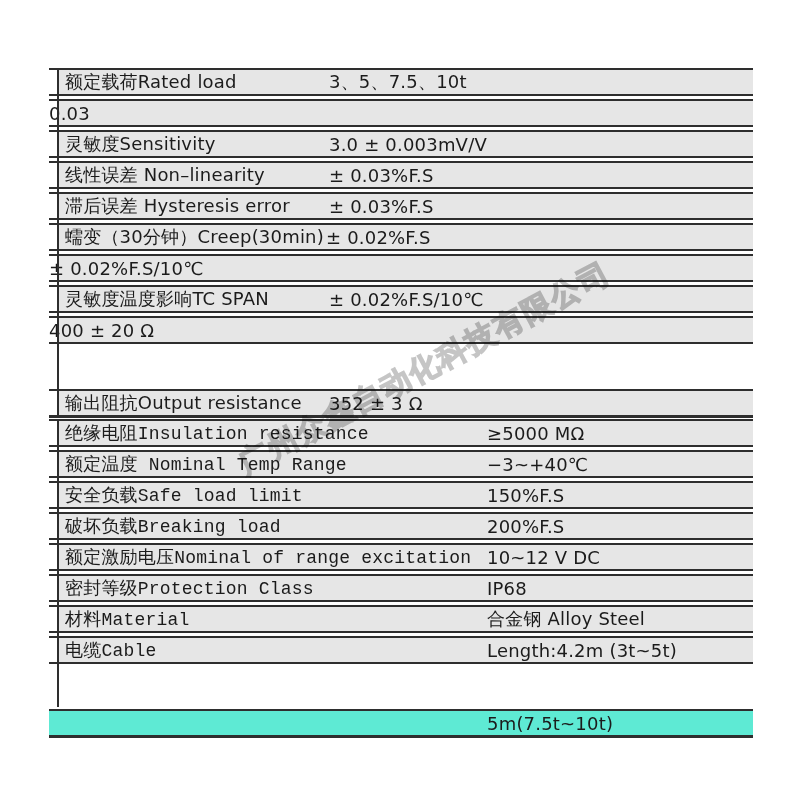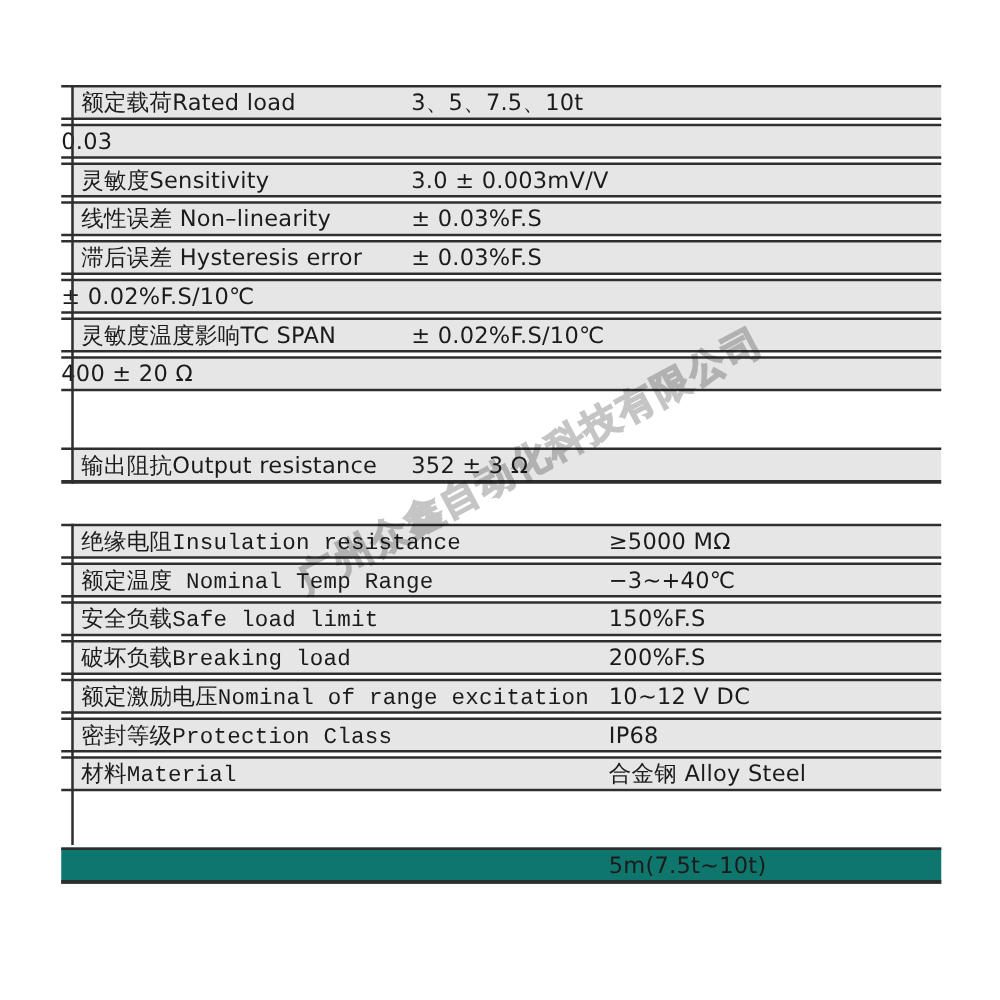--- a/index.html
+++ b/index.html
@@ -34,21 +34,21 @@
     border-top:2px solid #2e2e2e;
     border-bottom:2px solid #2e2e2e;
     margin-bottom:3px;
     
     background:linear-gradient(to right,#ffffff 8px,#e6e6e6 8px);
     font-size:18px;
     color:#1b1b1b;
     white-space:nowrap;
   }
   .rows .row:last-child{margin-bottom:0;border-bottom-width:3px;margin-top:45px;}
-  #table2 .rows .row:last-child{background:#0f766e;text-align:right;}
+  #table2 .rows .row:last-child{background:#5eead4;text-align:right;}
   .label{
     box-sizing:border-box;
     padding-left:16px;
     min-width:280px;
     letter-spacing:0.2px;
   }
   #table2 .label{min-width:438px;font-family:Liberation Mono, monospace;}
   
   #table1 .rows .row:nth-child(6) .label{min-width:0;padding-right:2px;}
   .value{letter-spacing:0.2px;}
@@ -90,20 +90,24 @@
       </div>
       <div class="row">
         <div class="label">线性误差 Non–linearity</div>
         <div class="value">± 0.03%F.S</div>
       </div>
       <div class="row">
         <div class="label">滞后误差 Hysteresis error</div>
         <div class="value">± 0.03%F.S</div>
       </div>
       <div class="row">
+        <div class="label">蠕变（30分钟）Creep(30min)</div>
+        <div class="value">± 0.02%F.S</div>
+      </div>
+      <div class="row">
         <div class="value">± 0.02%F.S/10℃</div>
       </div>
       <div class="row">
         <div class="label">灵敏度温度影响TC SPAN</div>
         <div class="value">± 0.02%F.S/10℃</div>
       </div>
       <div class="row">
         <div class="value">400 ± 20 Ω</div>
       </div>
       <div class="row">
@@ -138,17 +142,21 @@
       </div>
       <div class="row">
         <div class="label">密封等级Protection Class</div>
         <div class="value">IP68</div>
       </div>
       <div class="row">
         <div class="label">材料Material</div>
         <div class="value">合金钢 Alloy Steel</div>
       </div>
       <div class="row">
+        <div class="label">电缆Cable</div>
+        <div class="value">Length:4.2m (3t~5t)</div>
+      </div>
+      <div class="row">
         <div class="label"></div>
         <div class="value">5m(7.5t~10t)</div>
       </div>
     </div>
 </div>
 
 </body></html>

